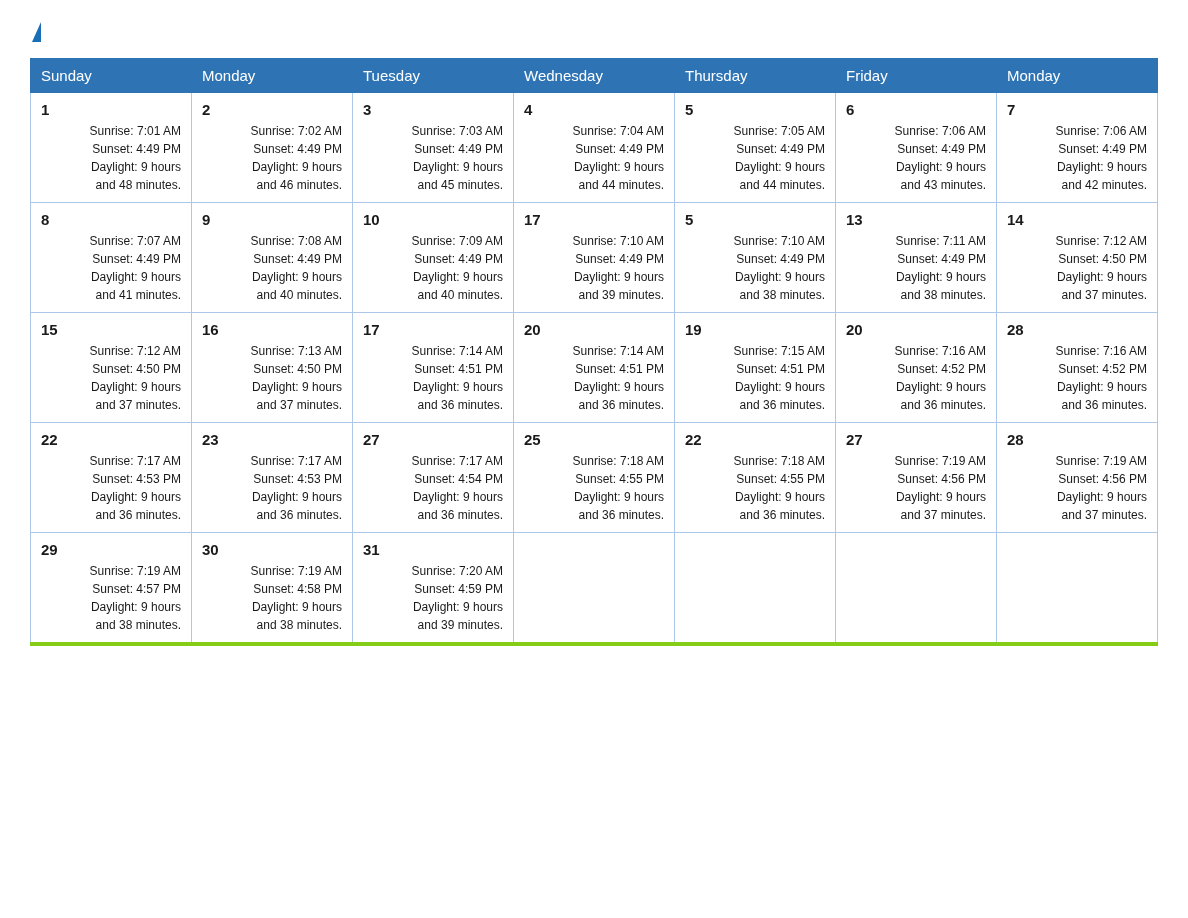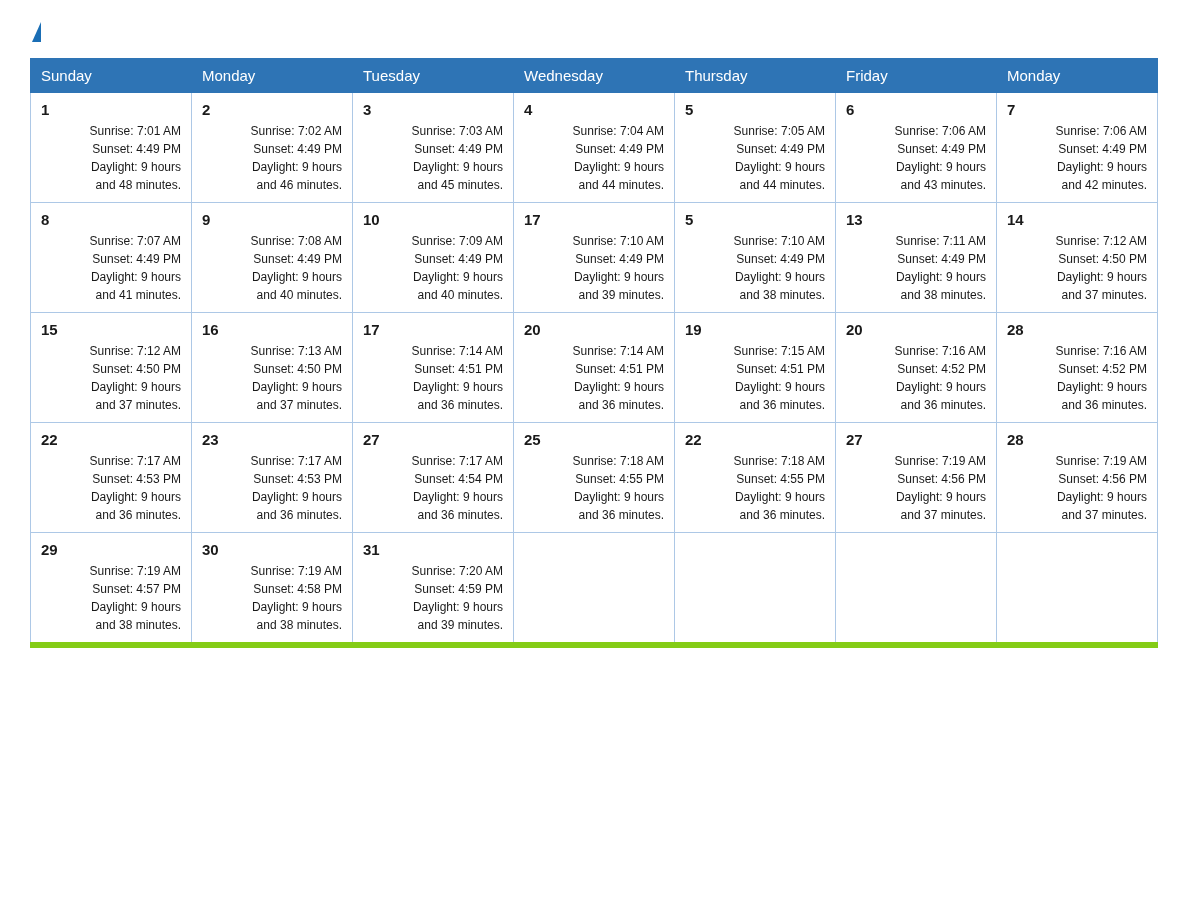--- a/index.html
+++ b/index.html
@@ -100,21 +100,21 @@
     }
 
     .day-info {
       font-size: 12px;
       color: #1a1a1a;
       line-height: 1.5;
       text-align: right;
     }
 
     .calendar-table tr:last-child td {
-      border-bottom: 6px solid #84cc16;
+      border-bottom: 4px solid #84cc16;
     }
 
     .week-row td {
       background: #ffffff;
     }
   </style>
 </head>
 <body>
 
 <div class="header-area">

